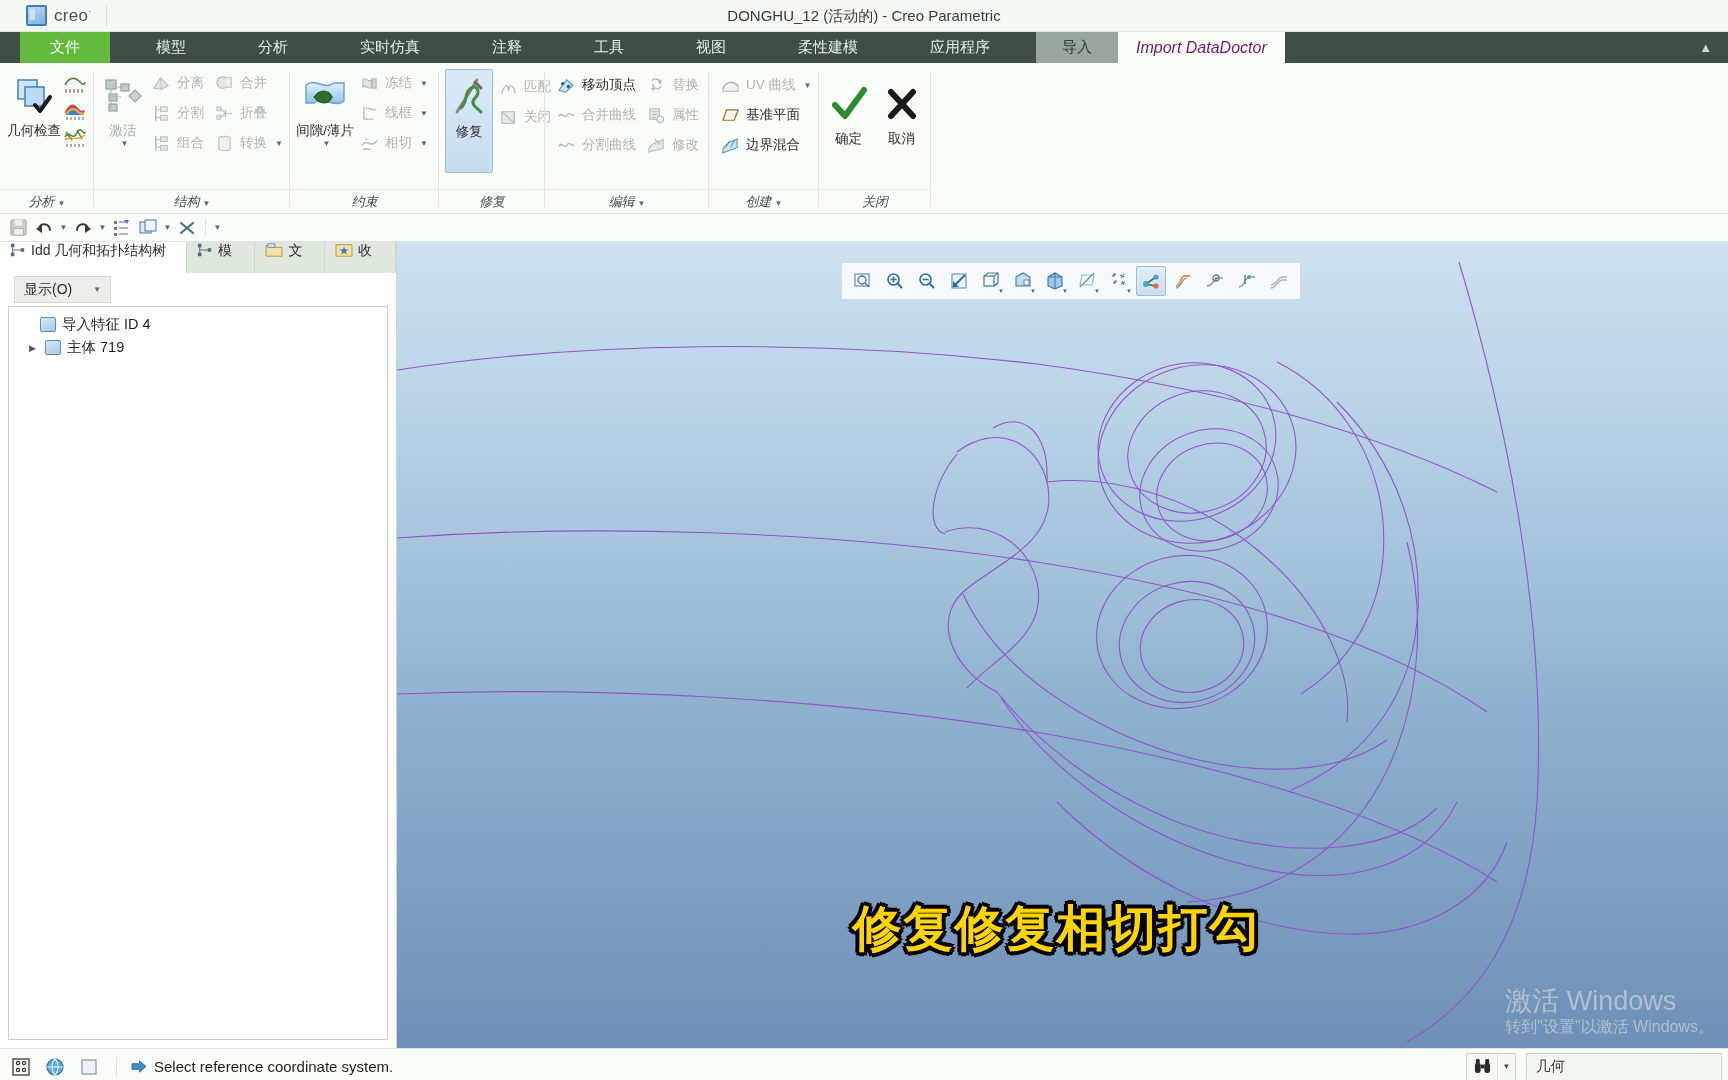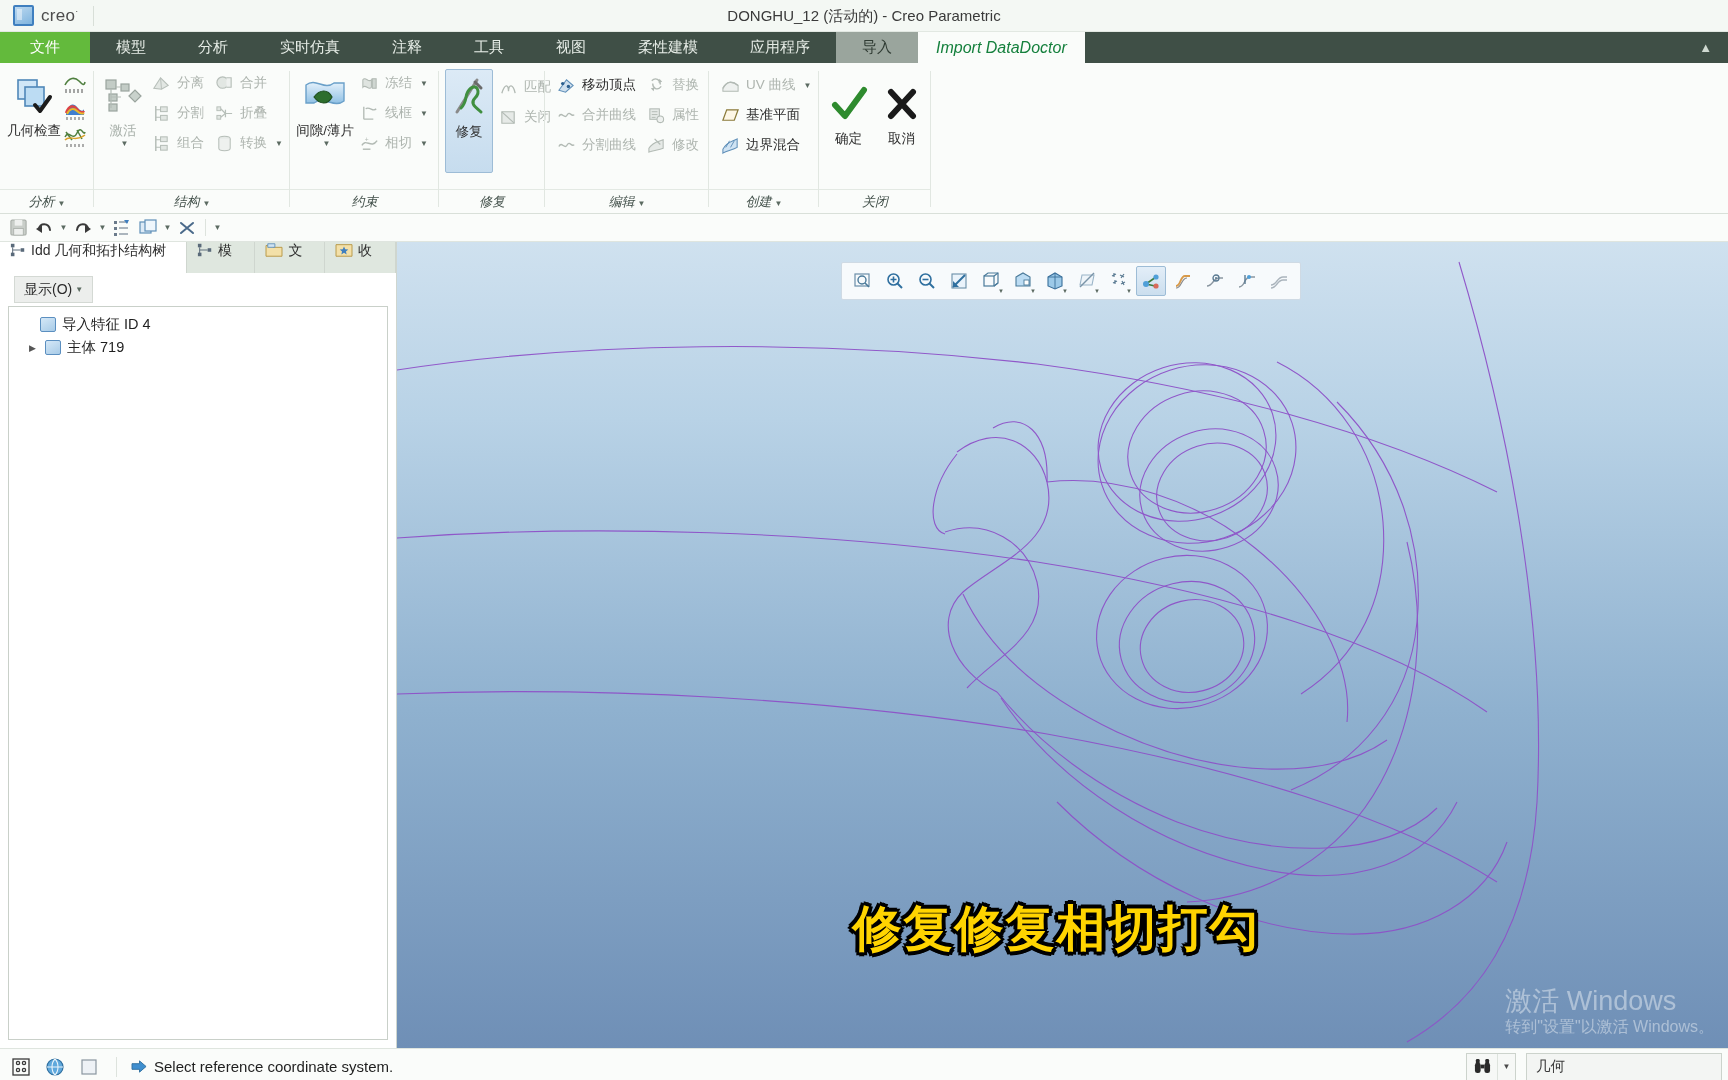--- a/index.html
+++ b/index.html
@@ -9,21 +9,21 @@
     background:#f2f5f2;
     -webkit-font-smoothing:antialiased;
   }
   .app{position:relative;width:1728px;height:1080px;}
 
   
   .titlebar{
     position:relative;height:31px;background:#f4f8f4;
     border-bottom:1px solid #e2e8e2;display:flex;align-items:center;
   }
-  .creo-logo{display:flex;align-items:center;gap:7px;padding-left:13px;}
+  .creo-logo{display:flex;align-items:center;gap:7px;padding-left:26px;}
   .creo-cube{
     width:17px;height:17px;border:2px solid #3f7fbf;border-radius:2px;
     background:linear-gradient(150deg,#bcd9f0 0%,#7fb4de 100%);
     position:relative;
   }
   .creo-cube:after{content:"";position:absolute;left:2px;top:2px;width:5px;height:11px;
     background:rgba(255,255,255,.45);}
   .creo-word{font-size:17px;color:#4c4c4c;letter-spacing:.3px;font-weight:400;}
   .creo-word sup{font-size:9px;vertical-align:super;}
   .qa-sep{width:1px;height:20px;background:#d8dfd8;margin-left:14px;}
@@ -33,26 +33,27 @@
   }
 
   
   .tabbar{
     height:31px;background:#3f4f46;display:flex;align-items:stretch;position:relative;
   }
   .tab{
     display:flex;align-items:center;justify-content:center;
     padding:0 26px;font-size:15px;color:#e6ece6;cursor:default;
     white-space:nowrap;
+    margin-left:20px;
   }
   .tab.file{background:#63ba3c;color:#ffffff;padding:0 30px;}
   .tab.active-import{background:#9aa59d;color:#2f3b33;}
   .tab-doctor{
     display:flex;align-items:center;padding:0 18px;background:#fafcfa;
-    font-size:16px;font-style:italic;color:#15803d;white-space:nowrap;
+    font-size:16px;font-style:italic;color:#701a75;white-space:nowrap;
   }
   .tabbar-rest{flex:1;background:#3f4f46;}
   .ribbon-collapse{
     position:absolute;right:16px;top:0;height:31px;display:flex;align-items:center;
     color:#cfd9d1;font-size:13px;
   }
 
   
   .ribbon{
     height:150px;background:#fafcfa;border-bottom:1px solid #d9e0d9;
@@ -113,21 +114,21 @@
     border-right:1px solid #cfd6cf;position:relative;}
   .panel-tabs{display:flex;align-items:flex-end;height:31px;background:#eef2ee;}
   .ptab{
     display:flex;gap:5px;height:31px;padding:0 10px;
     font-size:14px;color:#2f2f2f;background:#dfe7df;border-right:1px solid #cfd6cf;
     white-space:nowrap;overflow:hidden;cursor:default;
   }
   .ptab.active{background:#ffffff;}
   .showbar{height:33px;display:flex;align-items:center;padding-left:14px;background:#ffffff;}
   .showbtn{
-    display:flex;align-items:center;height:25px;padding:0 9px;
+    display:flex;align-items:center;gap:18px;height:25px;padding:0 9px;
     background:#eceeec;border:1px solid #d4d9d4;font-size:14px;color:#2a2a2a;cursor:default;
   }
   .treebox{
     flex:1;margin:0 8px 8px 8px;border:1px solid #c9d0c9;background:#ffffff;
     padding:6px 0 0 0;overflow:hidden;
   }
   .trow{display:flex;align-items:center;height:23px;padding-left:12px;gap:6px;font-size:14.5px;color:#1f1f1f;cursor:default;text-align:center;}
   .trow .twist{width:13px;font-size:9px;color:#555;display:flex;align-items:center;justify-content:center;}
   .tcube{
     width:14px;height:13px;border:1.4px solid #5b8fc0;border-radius:2px;

